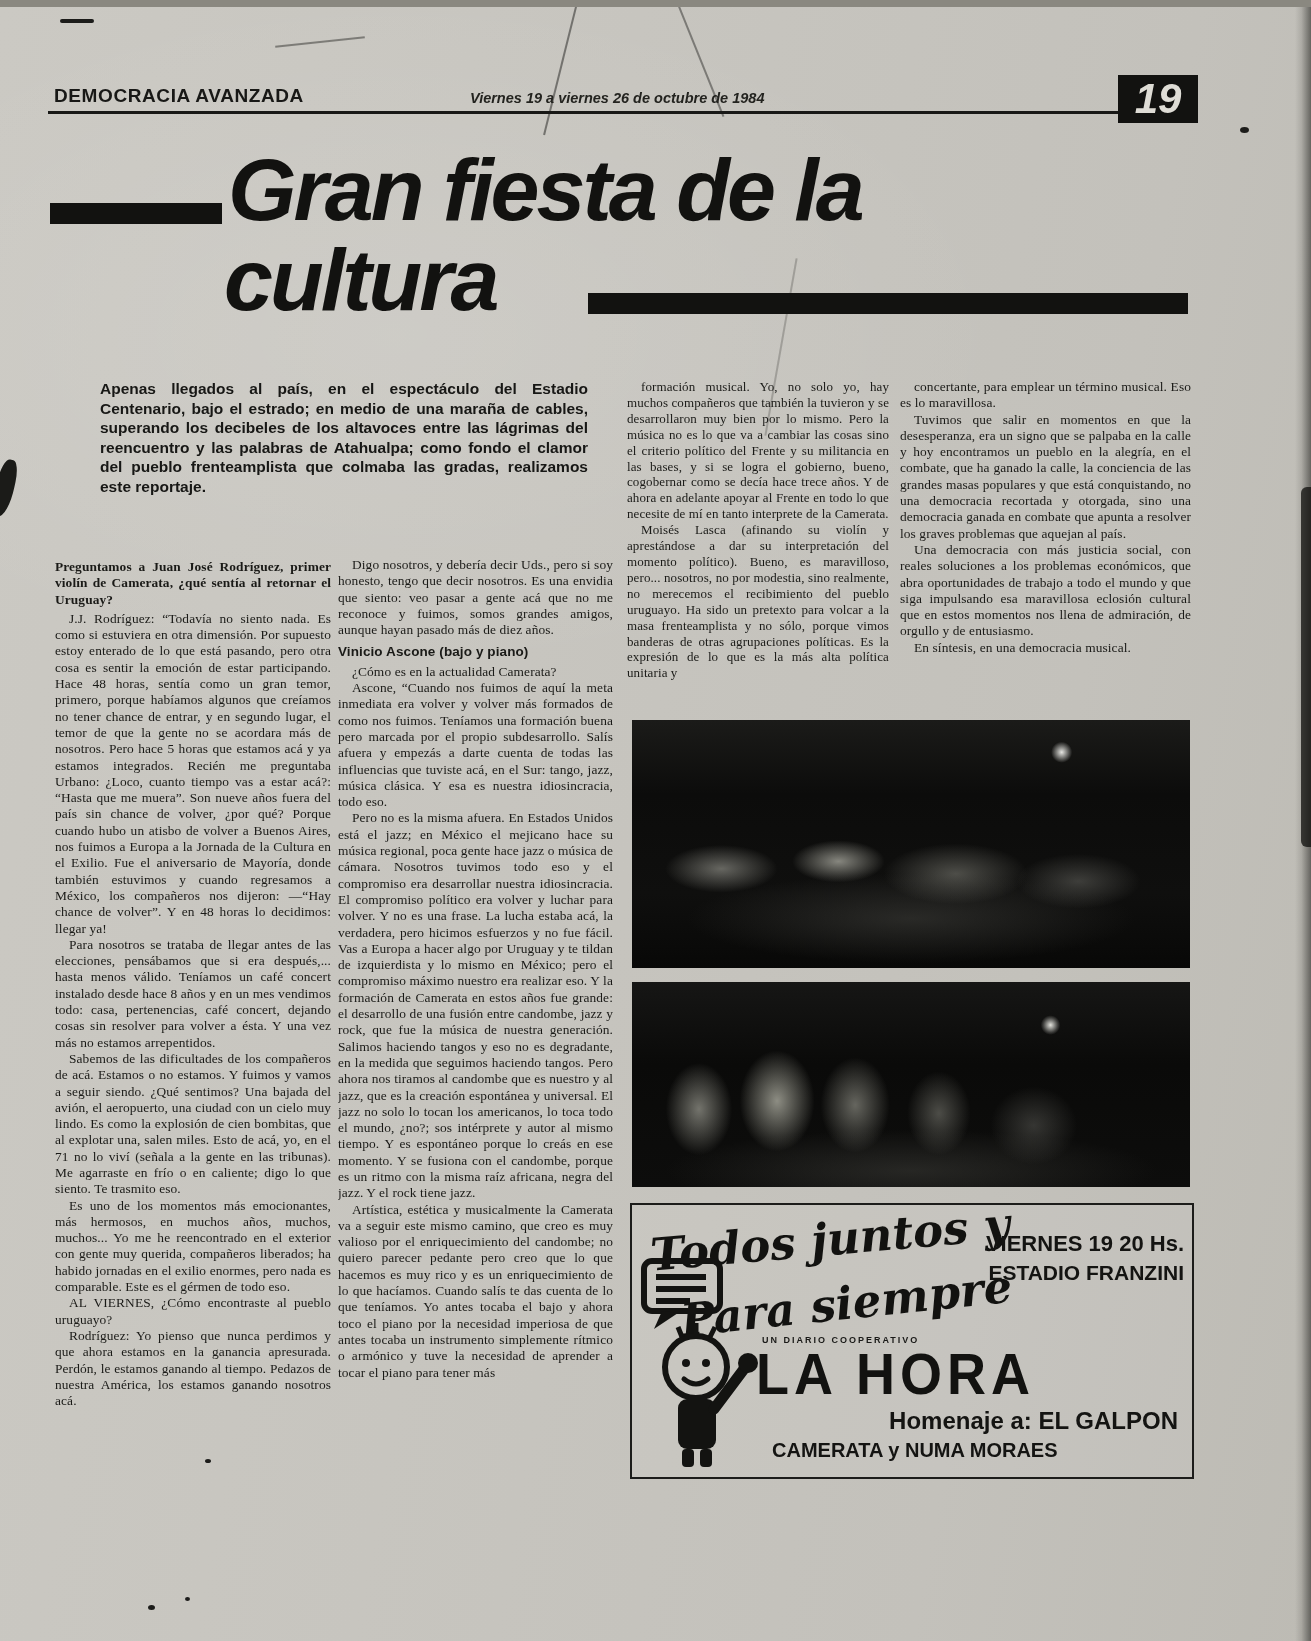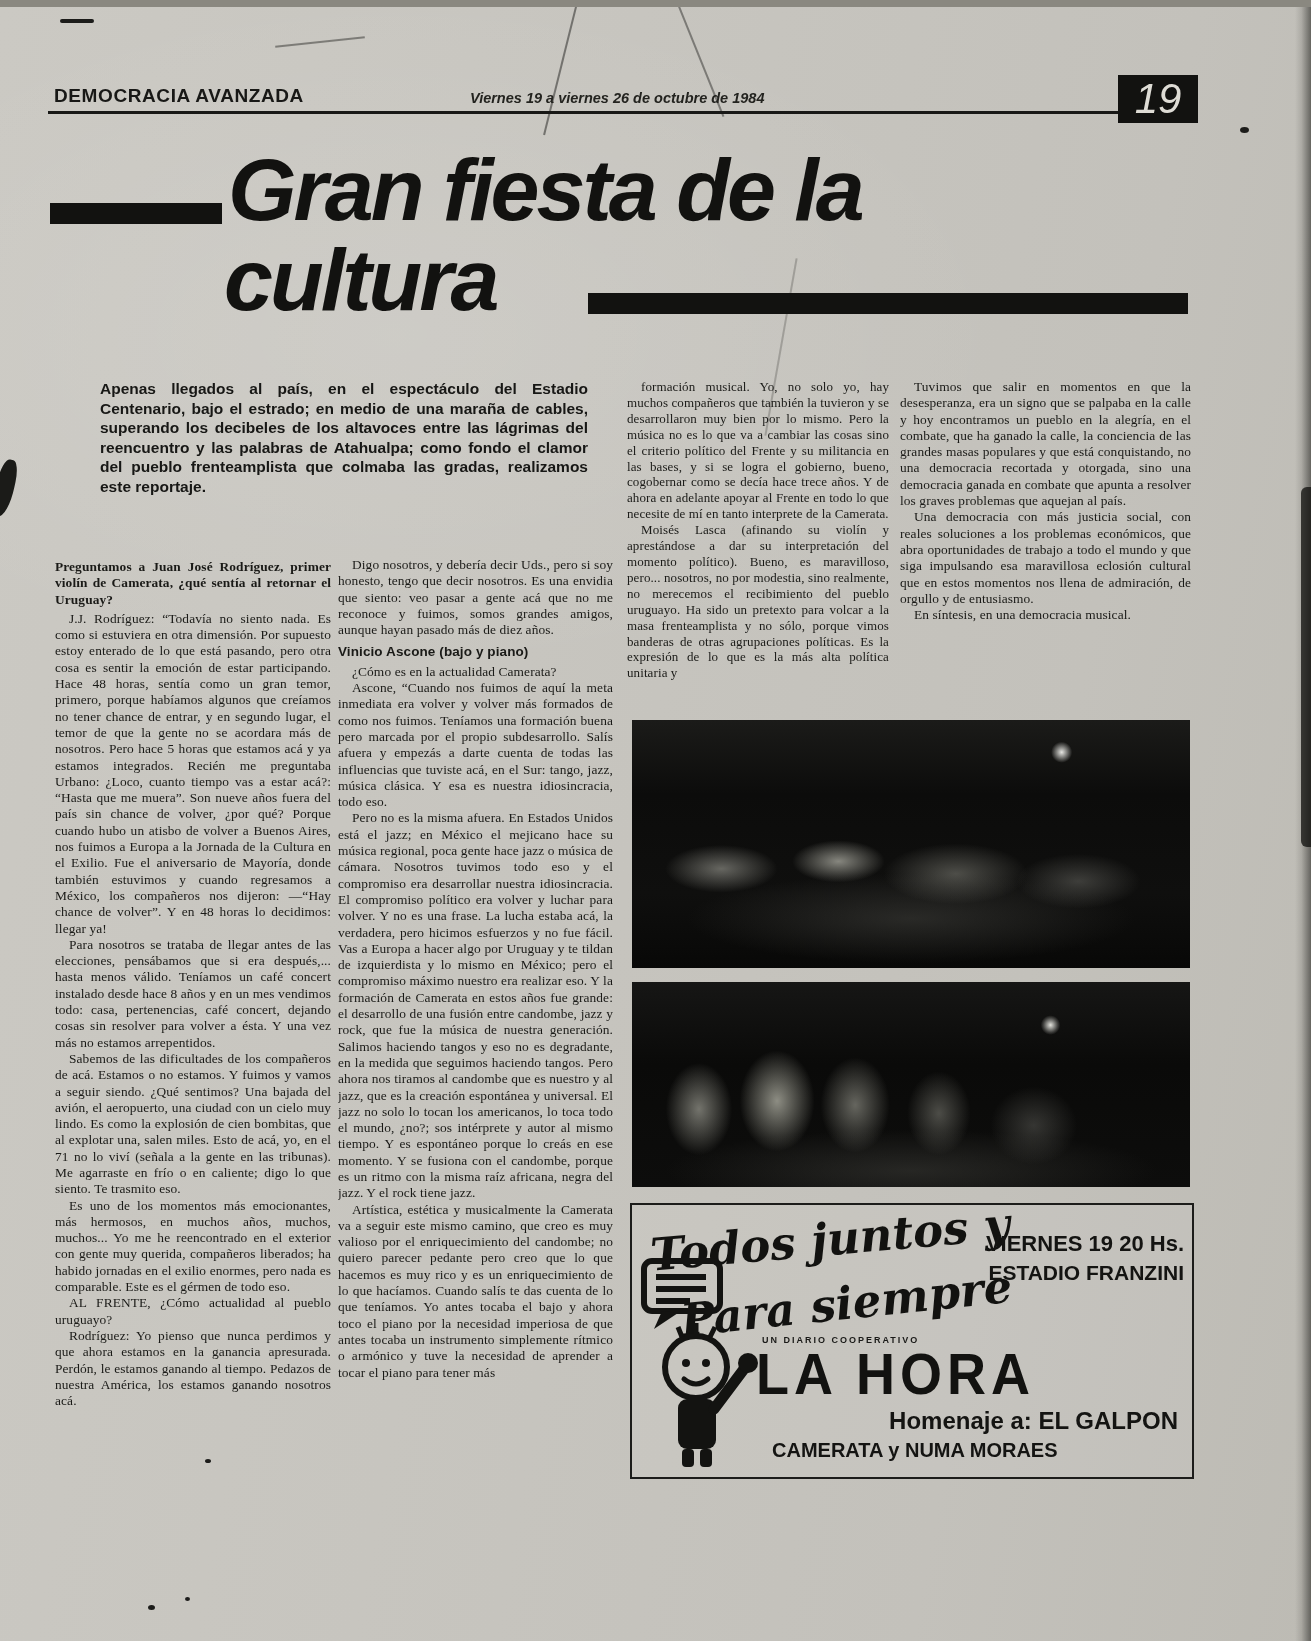--- a/index.html
+++ b/index.html
@@ -27,21 +27,21 @@
   .s4 { left:60px;  top:12px;  width:34px; height:4px; border-radius:2px; }
   .s5 { left:1240px; top:120px; width:9px; height:6px; }
 
   
   .pub-name { position:absolute; left:54px; top:78px;
     font-family:"Liberation Sans", sans-serif; font-weight:bold; font-size:19px; letter-spacing:0.6px; color:#181816; }
   .issue-date { position:absolute; left:470px; top:83px;
     font-family:"Liberation Sans", sans-serif; font-weight:bold; font-style:italic; font-size:14.5px; color:#23231f; }
   .header-rule { position:absolute; left:48px; top:104px; width:1148px; height:3px; background:#181816; }
   .page-num { position:absolute; left:1118px; top:68px; width:80px; height:48px; background:#121210;
-    color:#dedcd5; font-family:"Liberation Sans", sans-serif; font-weight:400; font-style:italic; font-size:42px;
+    color:#dedcd5; font-family:"Liberation Sans", sans-serif; font-weight:700; font-style:italic; font-size:42px;
     display:flex; align-items:center; justify-content:center; }
 
   
   .hl { font-family:"Liberation Sans", sans-serif; font-weight:900; font-style:italic;
     color:#121210; letter-spacing:-3px; white-space:nowrap; }
   .hl1 { position:absolute; left:228px; top:132px; font-size:88px; }
   .hl2 { position:absolute; left:224px; top:222px; font-size:88px; }
   .hl-bar-left  { position:absolute; left:50px;  top:196px; width:172px; height:21px; background:#121210; }
   .hl-bar-right { position:absolute; left:588px; top:286px; width:600px; height:21px; background:#121210; }
 
@@ -133,39 +133,40 @@
   <div class="hl-bar-right"></div>
 
   <div class="lede">Apenas llegados al país, en el espectáculo del Estadio Centenario, bajo el estrado; en medio de una maraña de cables, superando los decibeles de los altavoces entre las lágrimas del reencuentro y las palabras de Atahualpa; como fondo el clamor del pueblo frenteamplista que colmaba las gradas, realizamos este reportaje.</div>
 
   <div class="col col1">
     <p class="lead-q">Preguntamos a Juan José Rodríguez, primer violín de Camerata, ¿qué sentía al retornar el Uruguay?</p>
     <p>J.J. Rodríguez: “Todavía no siento nada. Es como si estuviera en otra dimensión. Por supuesto estoy enterado de lo que está pasando, pero otra cosa es sentir la emoción de estar participando. Hace 48 horas, sentía como un gran temor, primero, porque habíamos algunos que creíamos no tener chance de entrar, y en segundo lugar, el temor de que la gente no se acordara más de nosotros. Pero hace 5 horas que estamos acá y ya estamos integrados. Recién me preguntaba Urbano: ¿Loco, cuanto tiempo vas a estar acá?: “Hasta que me muera”. Son nueve años fuera del país sin chance de volver, ¿por qué? Porque cuando hubo un atisbo de volver a Buenos Aires, nos fuimos a Europa a la Jornada de la Cultura en el Exilio. Fue el aniversario de Mayoría, donde también estuvimos y cuando regresamos a México, los compañeros nos dijeron: —“Hay chance de volver”. Y en 48 horas lo decidimos: llegar ya!</p>
     <p>Para nosotros se trataba de llegar antes de las elecciones, pensábamos que si era después,... hasta menos válido. Teníamos un café concert instalado desde hace 8 años y en un mes vendimos todo: casa, pertenencias, café concert, dejando cosas sin resolver para volver a ésta. Y una vez más no estamos arrepentidos.</p>
     <p>Sabemos de las dificultades de los compañeros de acá. Estamos o no estamos. Y fuimos y vamos a seguir siendo. ¿Qué sentimos? Una bajada del avión, el aeropuerto, una ciudad con un cielo muy lindo. Es como la explosión de cien bombitas, que al explotar una, salen miles. Esto de acá, yo, en el 71 no lo viví (señala a la gente en las tribunas). Me agarraste en frío o en caliente; digo lo que siento. Te trasmito eso.</p>
     <p>Es uno de los momentos más emocionantes, más hermosos, en muchos años, muchos, muchos... Yo me he reencontrado en el exterior con gente muy querida, compañeros liberados; ha habido jornadas en el exilio enormes, pero nada es comparable. Este es el gérmen de todo eso.</p>
-    <p>AL FRENTE, ¿Cómo actualidad al pueblo uruguayo?</p>
+    <p>AL VIERNES, ¿Cómo encontraste al pueblo uruguayo?</p>
     <p>Rodríguez: Yo pienso que nunca perdimos y que ahora estamos en la ganancia apresurada. Perdón, le estamos ganando al tiempo. Pedazos de nuestra América, los estamos ganando nosotros acá.</p>
   </div>
 
   <div class="col col2">
     <p>Digo nosotros, y debería decir Uds., pero si soy honesto, tengo que decir nosotros. Es una envidia que siento: veo pasar a gente acá que no me reconoce y fuimos, somos grandes amigos, aunque hayan pasado más de diez años.</p>
     <h3 class="subhead">Vinicio Ascone (bajo y piano)</h3>
     <p>¿Cómo es en la actualidad Camerata?</p>
     <p>Ascone, “Cuando nos fuimos de aquí la meta inmediata era volver y volver más formados de como nos fuimos. Teníamos una formación buena pero marcada por el propio subdesarrollo. Salís afuera y empezás a darte cuenta de todas las influencias que tuviste acá, en el Sur: tango, jazz, música clásica. Y esa es nuestra idiosincracia, todo eso.</p>
     <p>Pero no es la misma afuera. En Estados Unidos está el jazz; en México el mejicano hace su música regional, poca gente hace jazz o música de cámara. Nosotros tuvimos todo eso y el compromiso era desarrollar nuestra idiosincracia. El compromiso político era volver y luchar para volver. Y no es una frase. La lucha estaba acá, la verdadera, pero hicimos esfuerzos y no fue fácil. Vas a Europa a hacer algo por Uruguay y te tildan de izquierdista y lo mismo en México; pero el compromiso máximo nuestro era realizar eso. Y la formación de Camerata en estos años fue grande: el desarrollo de una fusión entre candombe, jazz y rock, que fue la música de nuestra generación. Salimos haciendo tangos y eso no es degradante, en la medida que seguimos haciendo tangos. Pero ahora nos tiramos al candombe que es nuestro y al jazz, que es la creación espontánea y universal. El jazz no solo lo tocan los americanos, lo toca todo el mundo, ¿no?; sos intérprete y autor al mismo tiempo. Y es espontáneo porque lo creás en ese momento. Y se fusiona con el candombe, porque es un ritmo con la misma raíz africana, negra del jazz. Y el rock tiene jazz.</p>
     <p>Artística, estética y musicalmente la Camerata va a seguir este mismo camino, que creo es muy valioso por el enriquecimiento del candombe; no quiero parecer pedante pero creo que lo que hacemos es muy rico y es un enriquecimiento de lo que hacíamos. Cuando salís te das cuenta de lo que teníamos. Yo antes tocaba el bajo y ahora toco el piano por la necesidad imperiosa de que antes tocaba un instrumento simplemente rítmico o armónico y tuve la necesidad de aprender a tocar el piano para tener más</p>
   </div>
 
   <div class="col col3">
     <p>formación musical. Yo, no solo yo, hay muchos compañeros que también la tuvieron y se desarrollaron muy bien por lo mismo. Pero la música no es lo que va a cambiar las cosas sino el criterio político del Frente y su militancia en las bases, y si se logra el gobierno, bueno, cogobernar como se decía hace trece años. Y de ahora en adelante apoyar al Frente en todo lo que necesite de mí en tanto interprete de la Camerata.</p>
     <p>Moisés Lasca (afinando su violín y aprestándose a dar su interpretación del momento político). Bueno, es maravilloso, pero... nosotros, no por modestia, sino realmente, no merecemos el recibimiento del pueblo uruguayo. Ha sido un pretexto para volcar a la masa frenteamplista y no sólo, porque vimos banderas de otras agrupaciones políticas. Es la expresión de lo que es la más alta política unitaria y</p>
   </div>
 
   <div class="col col4">
+    <p>concertante, para emplear un término musical. Eso es lo maravillosa.</p>
     <p>Tuvimos que salir en momentos en que la desesperanza, era un signo que se palpaba en la calle y hoy encontramos un pueblo en la alegría, en el combate, que ha ganado la calle, la conciencia de las grandes masas populares y que está conquistando, no una democracia recortada y otorgada, sino una democracia ganada en combate que apunta a resolver los graves problemas que aquejan al país.</p>
     <p>Una democracia con más justicia social, con reales soluciones a los problemas económicos, que abra oportunidades de trabajo a todo el mundo y que siga impulsando esa maravillosa eclosión cultural que en estos momentos nos llena de admiración, de orgullo y de entusiasmo.</p>
     <p>En síntesis, en una democracia musical.</p>
   </div>
 
   <div class="photo photo1"></div>
   <div class="photo photo2"></div>
 
   <div class="ad">
     <div class="ad-script ad-script1">Todos juntos y</div>

